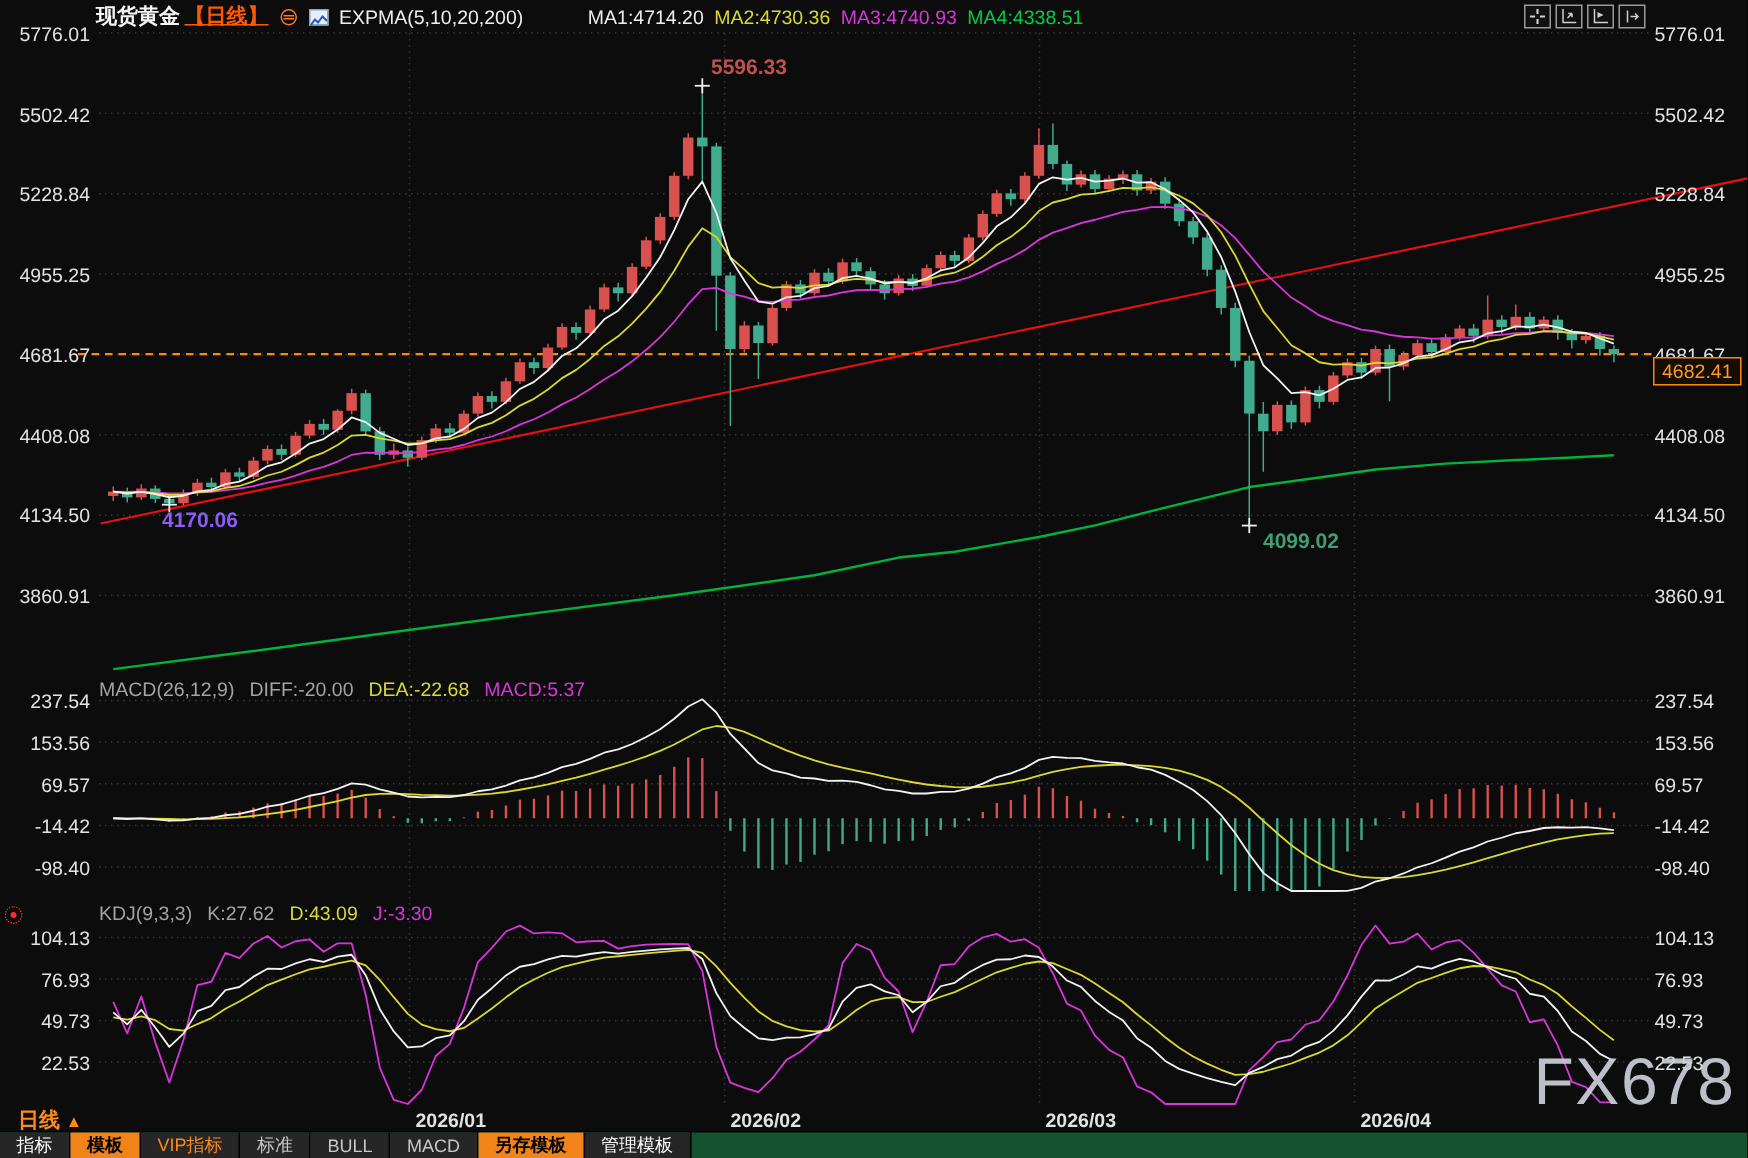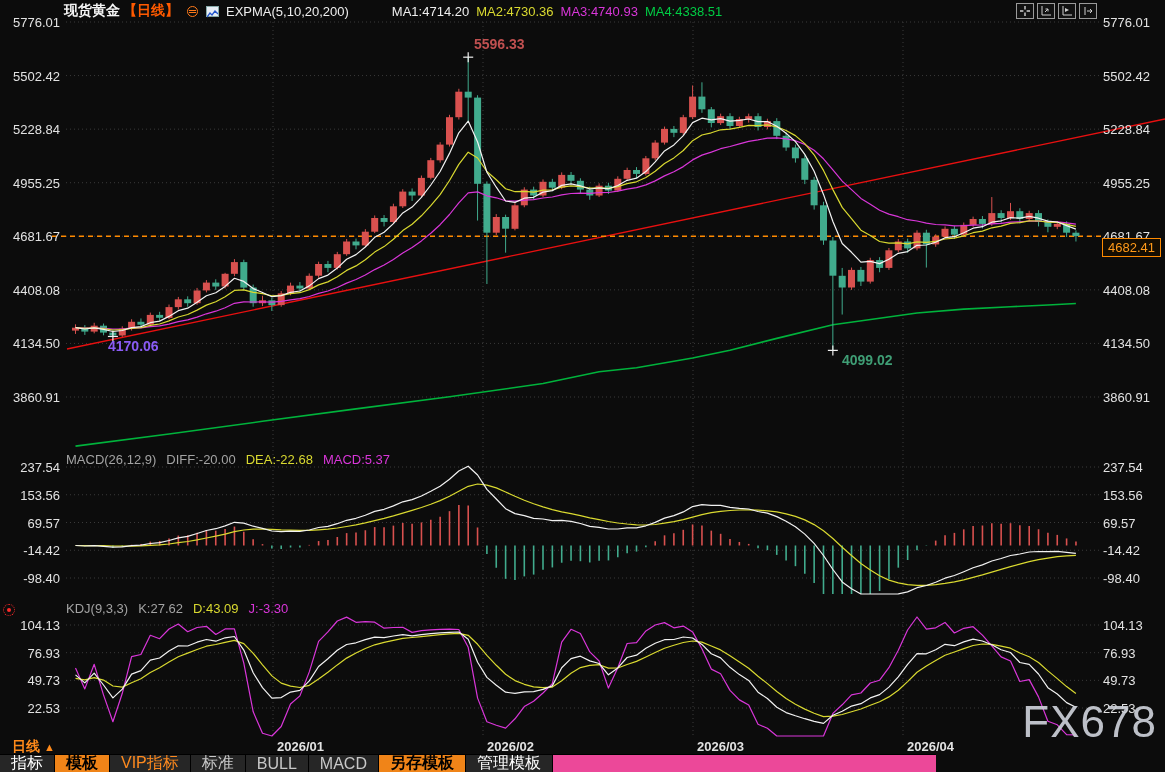--- a/index.html
+++ b/index.html
@@ -23,22 +23,22 @@
   .ind-hdr .w{color:#a3a3a3;} .ind-hdr .y{color:#d9d930;} .ind-hdr .m{color:#d936d9;}
   .annot{position:absolute;font-size:14px;font-weight:bold;white-space:nowrap;}
   .price-tag{position:absolute;left:1102px;border:1px solid #ff8a00;color:#ff9a1a;background:#140d02;
              font-size:13px;padding:0 5px;line-height:17px;}
   .tf-label{position:absolute;left:12px;top:738px;color:#ff8a1a;font-weight:bold;font-size:14px;}
   .tf-label .tri{font-size:11px;}
   .watermark{position:absolute;right:8px;top:697px;font-size:44px;color:#ccd0d8;opacity:.92;letter-spacing:1px;}
   .kdj-dot{position:absolute;left:3px;top:604px;width:12px;height:12px;border:1.5px dotted #ff2a2a;border-radius:50%;
            box-sizing:border-box;display:flex;align-items:center;justify-content:center;}
   .kdj-dot i{width:4px;height:4px;background:#ff2a2a;border-radius:50%;}
-  .toolbar{position:absolute;left:0;bottom:0;width:936px;height:17px;background:#ec4899;border-top:1px solid #000;
-           display:flex;align-items:stretch;font-size:16px;}
+  .toolbar{position:absolute;left:0;bottom:0;width:1165px;height:17px;background:#14532d;border-top:1px solid #000;
+           display:flex;align-items:stretch;font-size:12px;}
   .tab{display:flex;align-items:center;padding:0 11px;background:#262626;border-right:1px solid #000;color:#fff;cursor:default;}
   .tab--active{background:#f08418;color:#000;font-weight:bold;}
   .tab--vip{color:#ff8a1e;}
   .tab--dim{color:#c8c8c8;}
 </style>
 </head>
 <body>
 
 <div id="app">
 
@@ -443,21 +443,21 @@
       <div class="axis-label" style="left: 0px; width: 60px; top: 701px; text-align: right;">22.53</div>
       <div class="axis-label" style="left: 1103px; top: 701px;">22.53</div>
       <div class="axis-label" style="left: 277px; top: 739px; font-weight: bold;">2026/01</div>
       <div class="axis-label" style="left: 487px; top: 739px; font-weight: bold;">2026/02</div>
       <div class="axis-label" style="left: 697px; top: 739px; font-weight: bold;">2026/03</div>
       <div class="axis-label" style="left: 907px; top: 739px; font-weight: bold;">2026/04</div>
     </div>
 
   <div class="hdr">
     <span class="sym">现货黄金</span>
-      <span class="period" style="margin-left:-4px;">【日线】</span>
+      <span class="period" style="margin-left:-4px;text-decoration:underline;">【日线】</span>
     <span class="mini-icon">
         <span class="circ-icon">
           <i></i>
           <i></i>
         </span>
       </span>
     <span class="mini-icon">
         <span class="chart-mini">
       <svg width="11" height="9" viewBox="0 0 11 9">
             <polyline points="0,7 3,3 5,5 8,1 11,4" fill="none" stroke="#2255cc" stroke-width="1.3"></polyline>

